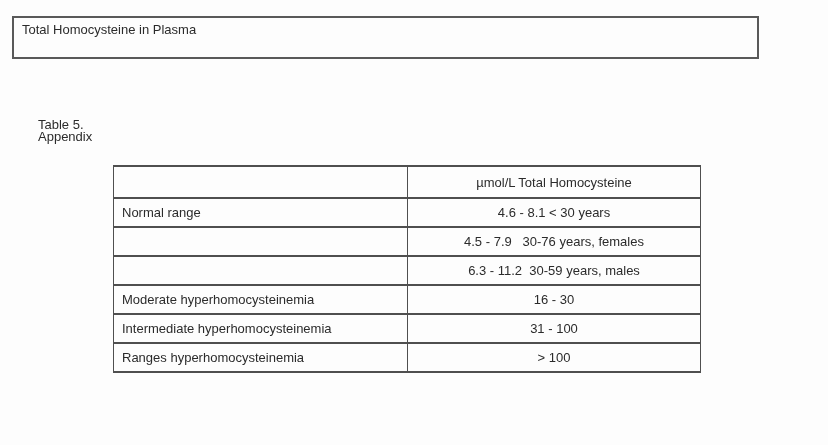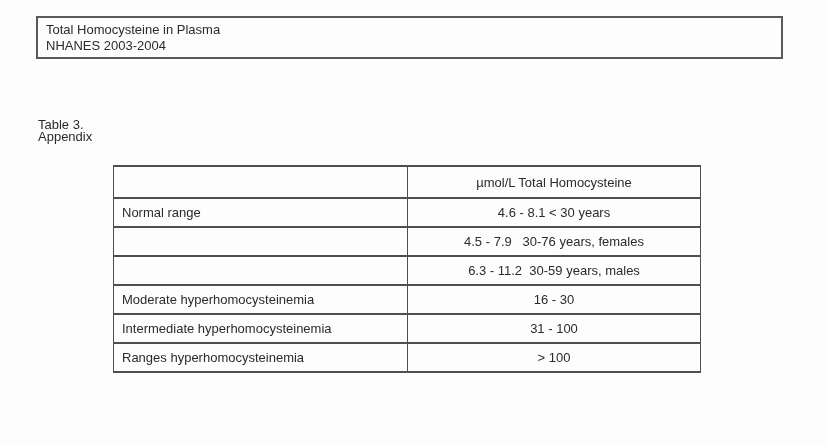--- a/index.html
+++ b/index.html
@@ -10,21 +10,21 @@
     width: 828px;
     height: 445px;
     position: relative;
     background: #fdfdfd;
     font-family: "Liberation Sans", sans-serif;
     color: #2b2b2b;
     overflow: hidden;
   }
   .header-box {
     position: absolute;
-    left: 36px;
+    left: 12px;
     top: 16px;
     width: 747px;
     height: 43px;
     box-sizing: border-box;
     border: 2px solid #595959;
     padding: 4px 8px 0 8px;
     font-size: 13px;
     line-height: 16px;
     background: #fdfdfd;
   }
@@ -73,27 +73,26 @@
     text-align: center;
     vertical-align: middle;
     white-space: pre;
   }
 </style>
 </head>
 <body>
 
 <div class="header-box">
   <div>Total Homocysteine in Plasma</div>
-  <div>NHANES 2003-2004</div>
 </div>
 
 <div class="appendix">Appendix</div>
 
 <div class="table-caption">
-  <div>Table 3.</div>
+  <div>Table 5.</div>
 </div>
 
 <table class="ref-table">
   <tbody>
     <tr class="head-row">
       <td class="col-label cell-label"></td>
       <td class="col-value cell-value">µmol/L Total Homocysteine</td>
     </tr>
     <tr class="data-row">
       <td class="col-label cell-label">Normal range</td>

